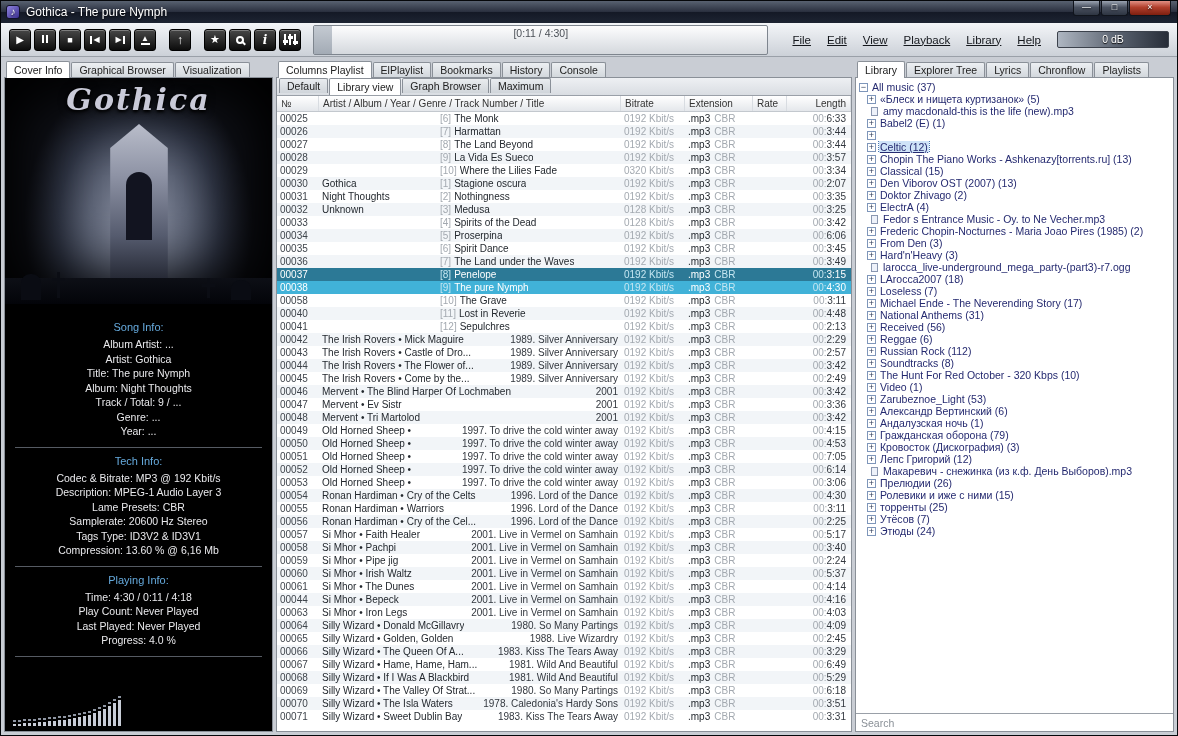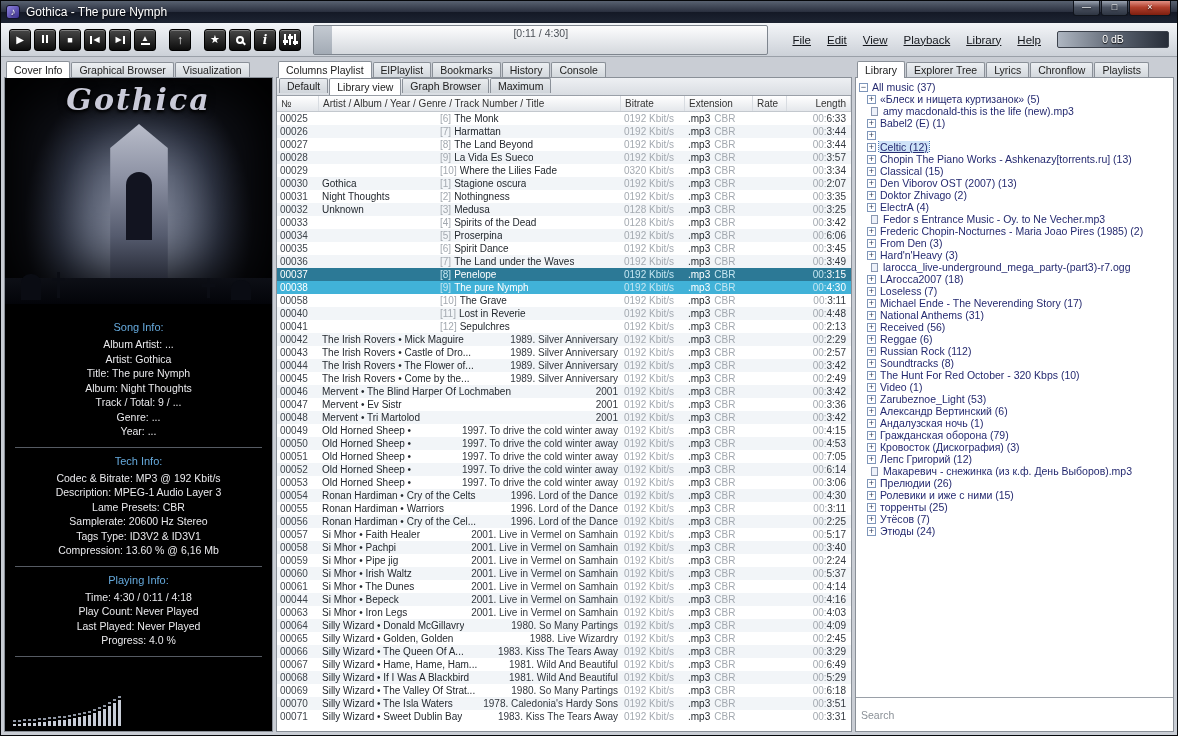--- a/index.html
+++ b/index.html
@@ -153,21 +153,21 @@
   .titem{ height:12px; line-height:12px; display:flex; align-items:center; white-space:nowrap; overflow:hidden; cursor:default; }
   .titem.lvl1{ padding-left:8px; }
   .titem.file{ padding-left:12px; }
   .texp{ width:9px; height:9px; flex:none; border:1px solid #7e96ba; background:#fff;
     color:#33415e; font-size:9px; line-height:7px; text-align:center; margin-right:3px; }
   .ficon{ width:7px; height:9px; flex:none; border:1px solid #8a97b0; background:#eef2fa; margin-right:4px; }
   .tlabel{ overflow:hidden; padding:0 1px; }
   .tlabel.underline{ text-decoration:underline;margin-top:20px; }
   .tlabel.selected{ background:#cfe3f8; outline:1px dotted #4a78b0; text-decoration:underline; }
 
-  .search-row{ height:34px; flex:none; border-top:1px solid #9aa0a8; background:#fff; display:flex; }
+  .search-row{ height:18px; flex:none; border-top:1px solid #9aa0a8; background:#fff; display:flex; }
   .search-input{ flex:1; border:none; outline:none; font-family:"Liberation Sans",sans-serif;
     font-size:10.5px; padding:2px 5px; color:#333; }
   .search-input::placeholder{ color:#8a9097; }
 </style>
 </head>
 <body>
 
 <div class="window">
 
   <div class="titlebar">

